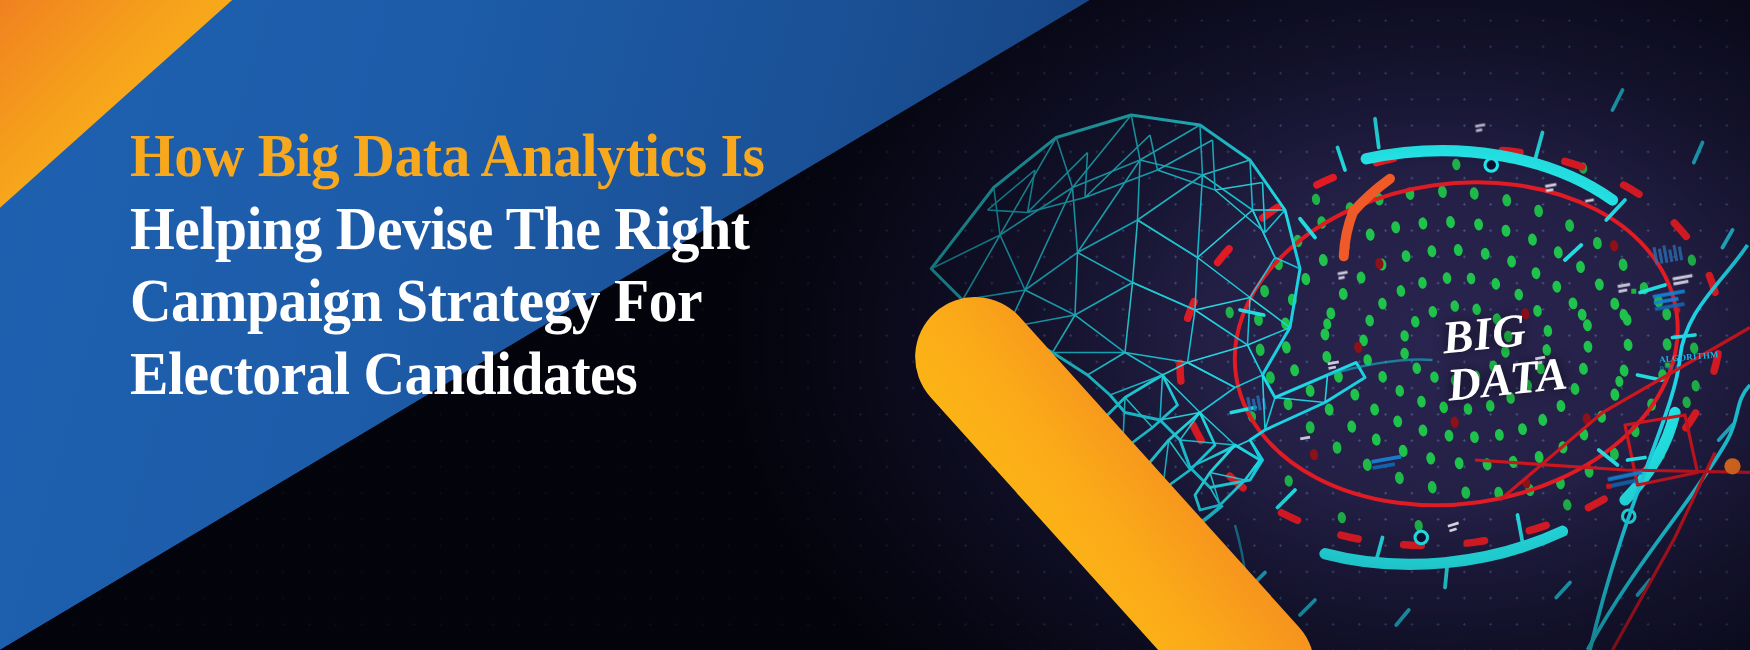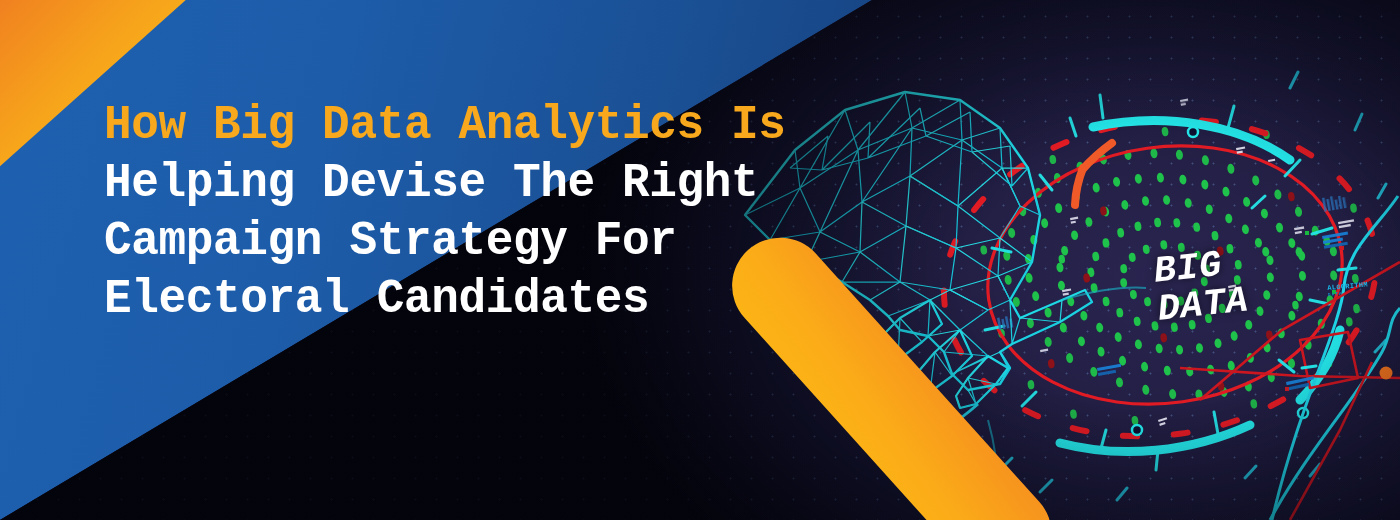--- a/index.html
+++ b/index.html
@@ -5,21 +5,21 @@
   html, body {
     margin: 0;
     padding: 0;
     background: #0d0d1f;
   }
   #banner {
     position: relative;
     width: 1400px;
     height: 520px;
     overflow: hidden;
-    font-family: Liberation Mono, monospace;
+    font-family: Liberation Serif, serif;
     background: #1a1b3a;
   }
   .blue-panel-fill {
     position: absolute;
     left: 0; top: 0;
     width: 880px; height: 520px;
     background: linear-gradient(105deg, #1e61b0 0%, #1d5ca9 35%, #1a4f93 70%, #153f7b 100%);
     clip-path: polygon(0 0, 872px 0, 0 520px);
   }
 

